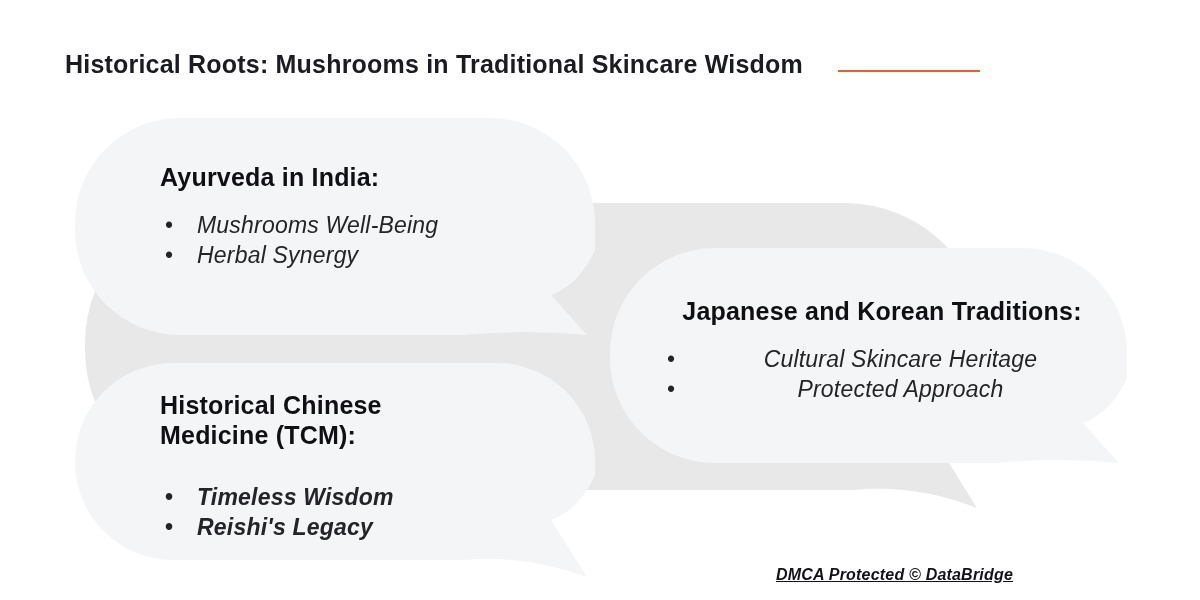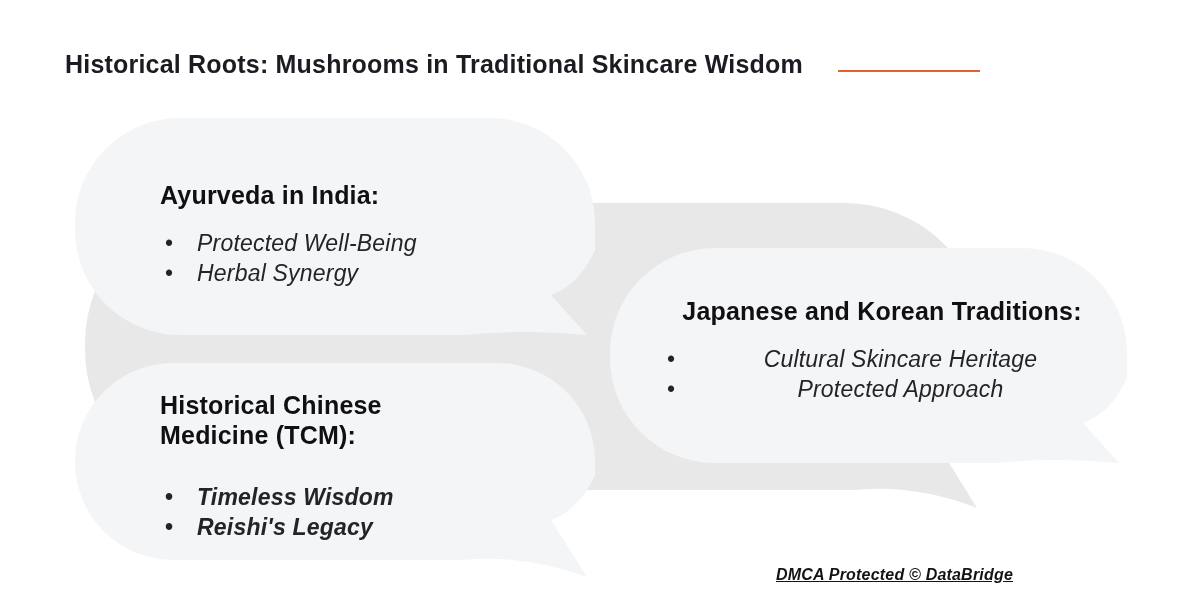--- a/index.html
+++ b/index.html
@@ -58,21 +58,21 @@
     letter-spacing: 0.2px;
   }
   .card li::before {
     content: "\2022";
     position: absolute;
     left: 5px; top: 0;
     font-style: normal;
     font-size: 23px;
     color: #242428;
   }
-  .card-ayurveda { left: 160px; top: 180px; width: 410px; }
+  .card-ayurveda { left: 160px; top: 162px; width: 410px; }
   .card-japan    { left: 662px; top: 296px; width: 440px; text-align: center; }
   .card-tcm      { left: 160px; top: 390px; width: 300px; }
   .card-tcm ul   { margin-top: 32px; font-weight: bold; }
 
   .watermark {
     position: absolute;
     right: 23px; top: 566px;
     font-size: 16px;
     font-weight: 700;
     font-style: italic;
@@ -105,21 +105,21 @@
              Q1111,413 1083,423 L1119,463 Q1057,457 997,463
              H715 A105,105 0 0 1 610,358 V353 A105,105 0 0 1 715,248 Z" fill="#f4f5f7"></path>
   </svg>
 
   <h1 class="page-title">Historical Roots: Mushrooms in Traditional Skincare Wisdom</h1>
   <div class="title-underline" style="background: rgb(228, 98, 44);"></div>
 
   <div class="card card-ayurveda">
     <h2>Ayurveda in India:</h2>
     <ul>
-      <li>Protected Well-Being</li>
+      <li>Mushrooms Well-Being</li>
       <li>Herbal Synergy</li>
     </ul>
   </div>
 
   <div class="card card-japan">
     <h2>Japanese and Korean Traditions:</h2>
     <ul>
       <li>Cultural Skincare Heritage</li>
       <li>Protected Approach</li>
     </ul>

